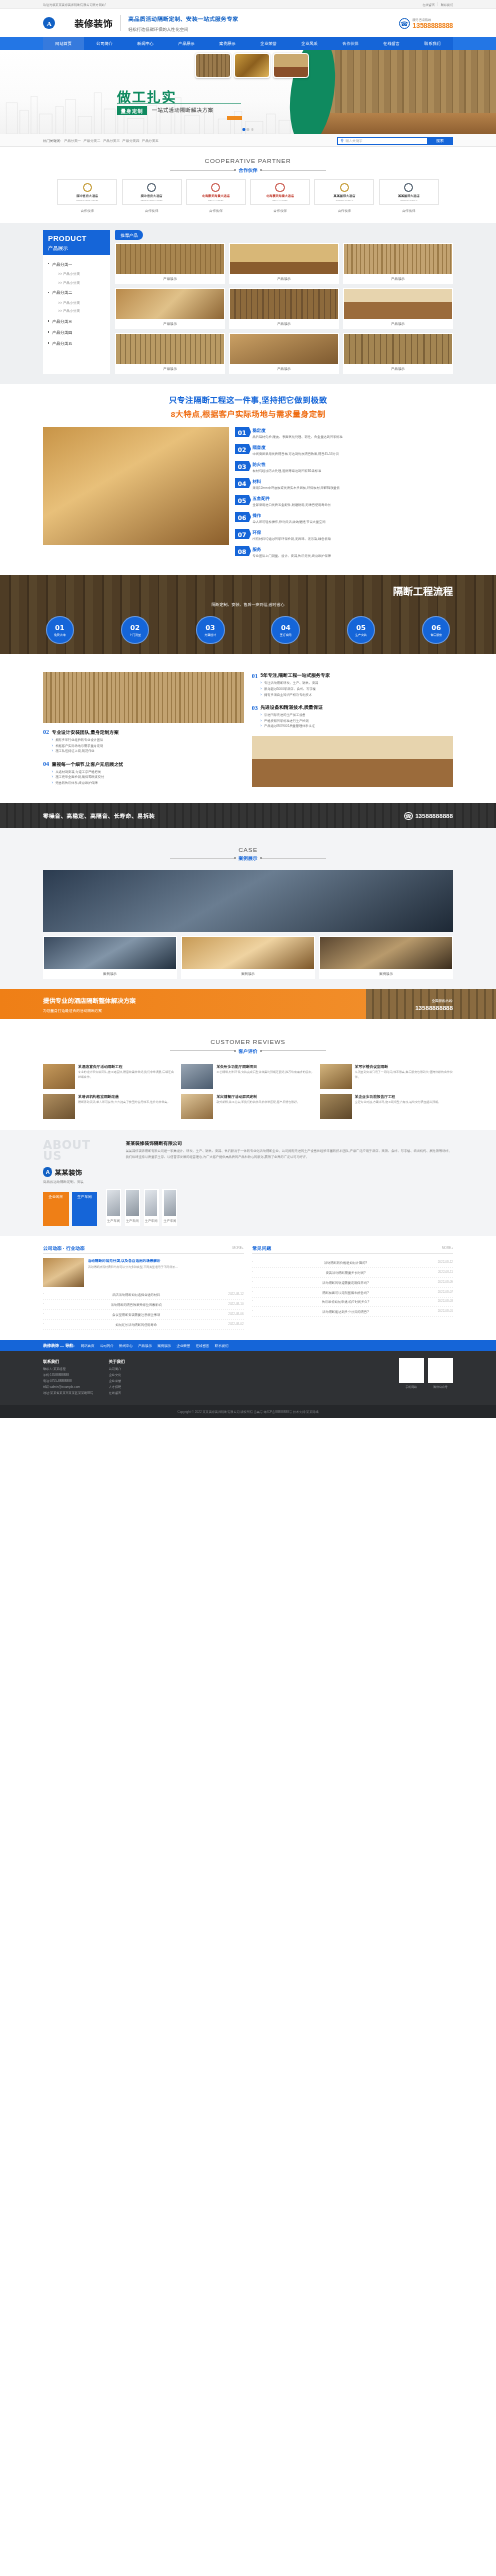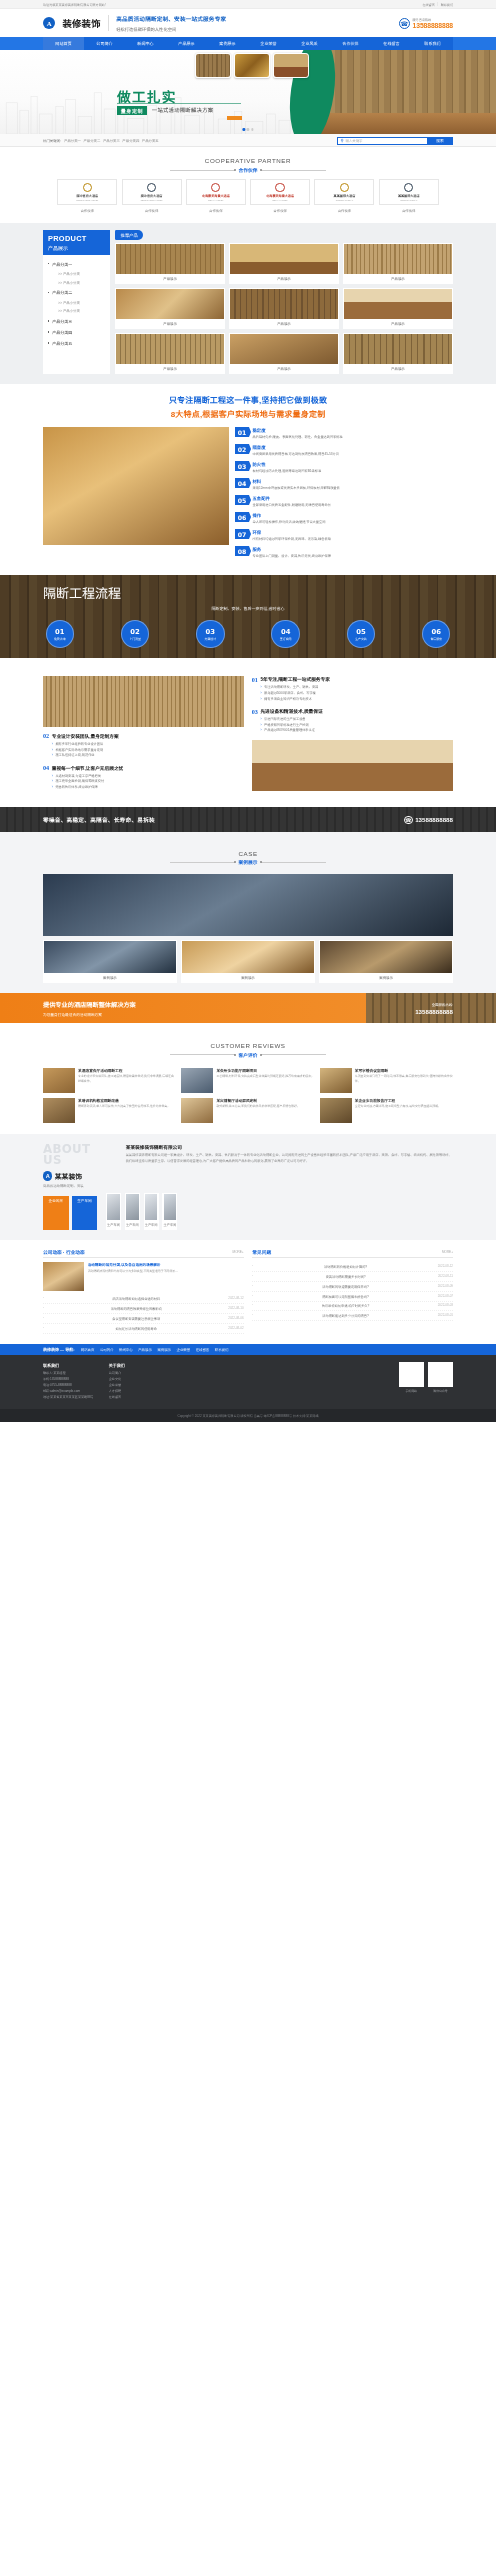--- a/index.html
+++ b/index.html
@@ -19,21 +19,21 @@
     font-size:3.1px; color:#888; display:flex; align-items:center;
   }
   .topbar .inner { display:flex; justify-content:space-between; align-items:center; }
   .topbar a { color:#888; text-decoration:none; }
   .topbar .tlinks { display:flex; gap:2.5px; }
   .topbar .tsep { color:#ccc; }
 
   
   .header { height:28px; background:#fff; display:flex; align-items:center; }
   .header .inner { display:flex; align-items:center; height:28px; }
-  .logo { display:flex; align-items:center; gap:7px; }
+  .logo { display:flex; align-items:center; gap:19px; }
   .logo-mark {
     width:12.4px; height:12.4px; border-radius:50%;
     background:#1160c4; color:#fff; font-weight:bold; font-size:6.8px;
     display:flex; align-items:center; justify-content:center;
     font-family:"Liberation Serif",serif;
   }
   .logo-text { font-size:9.3px; font-weight:bold; color:#1a1a1a; letter-spacing:0.3px; }
   .hsep { width:0.6px; height:16px; background:#ddd; margin:0 7.4px; }
   .slogan-main { font-size:5.6px; font-weight:bold; color:#1160c4; letter-spacing:0.2px; }
   .slogan-sub { font-size:4.3px; color:#666; margin-top:2.5px; }
@@ -221,21 +221,21 @@
   .ftxt h4 { font-size:4.3px; color:#1565d8; font-weight:bold; }
   .ftxt p  { font-size:3.2px; color:#777; margin-top:1.2px; line-height:1.5; }
 
   
   .proc {
     padding:8.7px 0 10px; position:relative; color:#fff;
     background:repeating-linear-gradient(90deg,#6d5738 0 8.7px,#53412a 8.7px 10.5px,#7e6642 10.5px 18.6px);
   }
   .proc::before { content:""; position:absolute; inset:0; background:rgba(40,28,16,.45); }
   .proc .inner { position:relative; z-index:2; }
-  .proc h3 { text-align:left; font-size:13px; font-weight:normal; }
+  .proc h3 { text-align:right; font-size:10px; font-weight:bold; }
   .proc .psub { text-align:center; font-size:4px; margin-top:3.1px; opacity:.9; }
   .circles { display:flex; justify-content:space-between; margin-top:8.7px; padding:0 2.5px; }
   .circ {
     width:28.5px; height:28.5px; border-radius:50%; background:#1565d8;
     display:flex; flex-direction:column; align-items:center; justify-content:center; gap:0.6px;
     border:1.2px solid rgba(255,255,255,.35);
   }
   .circ .cn2 { font-size:6.8px; font-weight:bold; font-family:"DejaVu Sans",sans-serif; }
   .circ .cl { font-size:2.9px; opacity:.95; }
 

